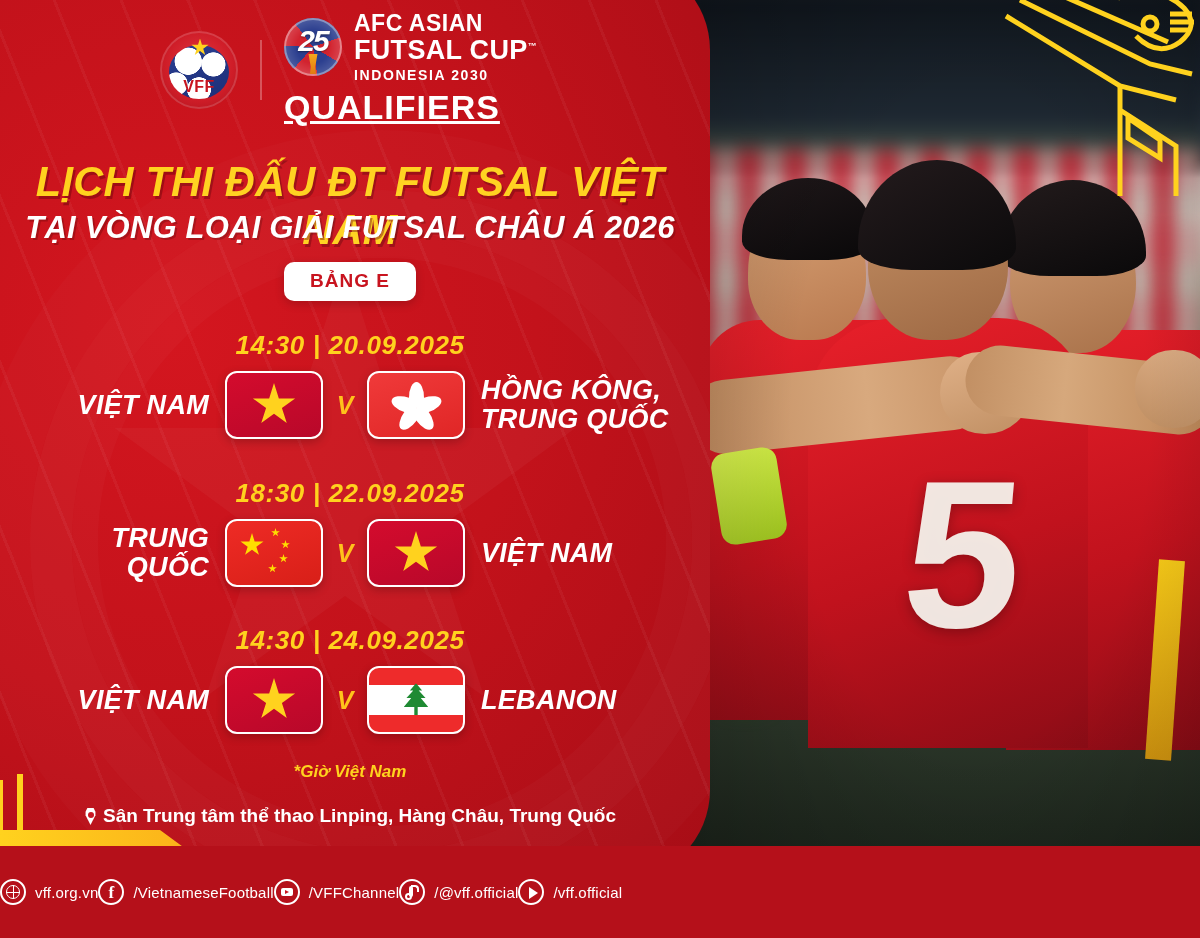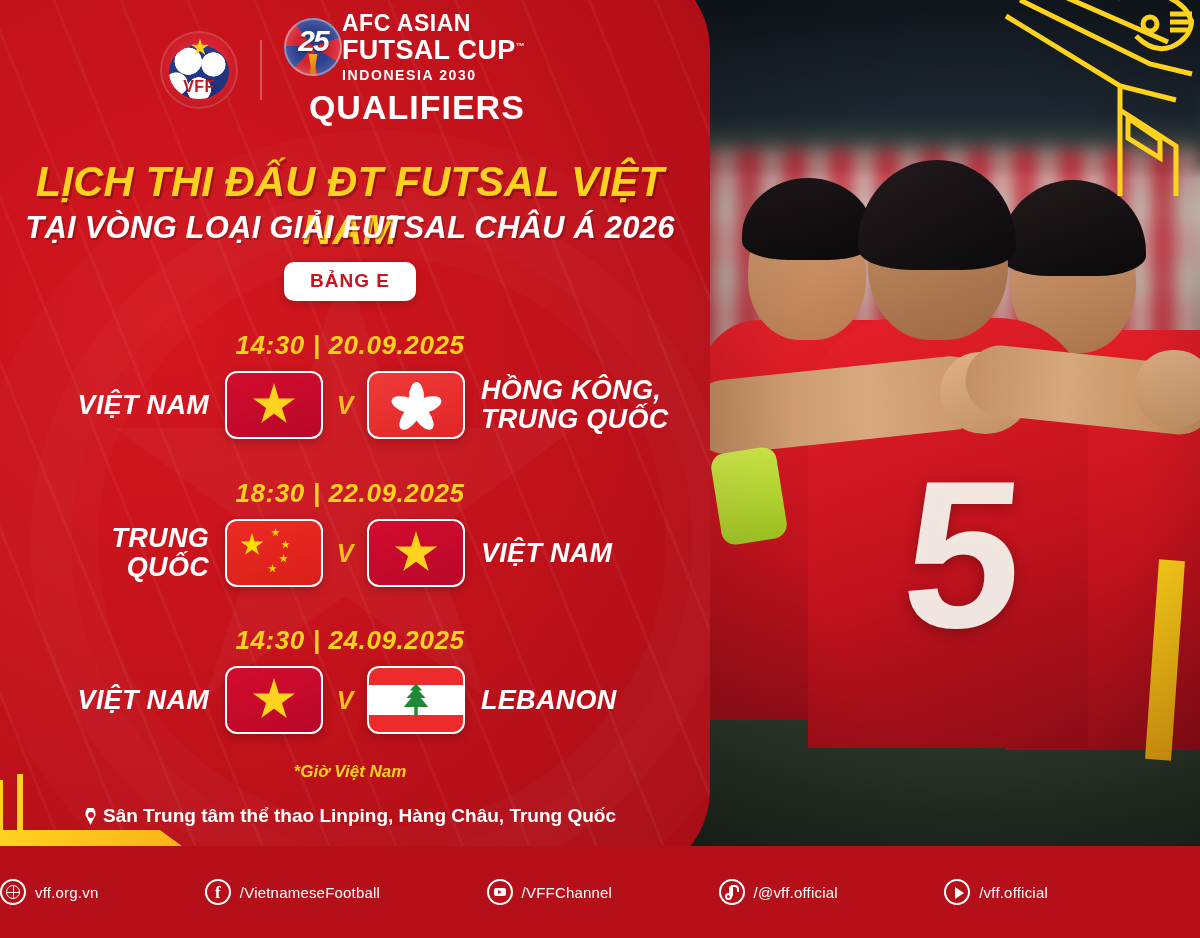--- a/index.html
+++ b/index.html
@@ -154,40 +154,40 @@
       linear-gradient(160deg,#2a3f92,#1d2f78); }
   .vff-star{ position:absolute; left:31px; top:8px; width:18px; height:18px;
     background:#ffd21e;
     clip-path:polygon(50% 0%,61% 35%,98% 35%,68% 57%,79% 91%,50% 70%,21% 91%,32% 57%,2% 35%,39% 35%); }
   .vff-txt{ position:absolute; left:0; right:0; top:47px; text-align:center;
     font-size:16px; font-weight:700; color:#c8141f; letter-spacing:.5px;
     font-family:"Liberation Sans", sans-serif; }
   .logo-div{ width:2px; height:60px; background:rgba(255,255,255,.28); }
 
   .afc{ position:relative; }
-  .afc-top{ display:flex; align-items:center; }
+  .afc-top{ display:flex; align-items:center; gap:12px; }
   .afc-emblem{ width:58px; height:58px; border-radius:50%;
     background:
       conic-gradient(from 20deg,#2c3f8f 0 14%, #d2232f 14% 28%, #2c3f8f 28% 42%,
                      #d2232f 42% 56%, #2c3f8f 56% 70%, #d2232f 70% 84%, #2c3f8f 84% 100%);
     position:relative; overflow:hidden; box-shadow:0 0 0 2px rgba(255,255,255,.35) inset; }
   .afc-emblem i{ position:absolute; inset:0;
     background:radial-gradient(circle at 50% 50%, rgba(255,255,255,.0) 40%, rgba(255,255,255,.18) 75%); }
   .afc-25{ position:absolute; left:0; right:0; top:6px; text-align:center;
     font-size:30px; font-weight:700; font-style:italic; color:#ffffff;
     letter-spacing:-2px; text-shadow:0 1px 2px rgba(0,0,0,.4); }
   .afc-cup{ position:absolute; left:22px; bottom:2px; width:14px; height:20px;
     background:linear-gradient(180deg,#f6a81c,#e07a12); clip-path:polygon(18% 0,82% 0,66% 64%,72% 100%,28% 100%,34% 64%); }
   .afc-words{ line-height:1; }
   .afc-l1{ font-size:23px; font-weight:700; color:#fff; letter-spacing:.5px; }
   .afc-l2{ font-size:27px; font-weight:700; color:#fff; letter-spacing:.3px; margin-top:2px; position:relative; }
   .afc-tm{ font-size:9px; vertical-align:super; }
   .afc-l3{ font-size:14px; font-weight:700; color:#fff; letter-spacing:1.6px; margin-top:4px; }
   .afc-qual{ margin-top:6px; font-size:34px; font-weight:700; color:#fff;
-    letter-spacing:1px; text-align:right; }
+    letter-spacing:1px; text-align:left;text-decoration:underline; }
 
   
   .title1{
     position:absolute; left:0; width:700px; top:158px; text-align:center;
     font-size:42px; font-weight:700; font-style:italic; color:#ffd21e;
     letter-spacing:.2px; text-shadow:2px 3px 0 rgba(120,8,14,.55);
     transform:scaleX(.99);
   }
   .title2{
     position:absolute; left:0; width:700px; top:210px; text-align:center;
@@ -269,21 +269,21 @@
   .lac-bl{ position:absolute; left:-10px; bottom:4px; width:190px; height:160px; }
 
   
   .band{ position:absolute; left:0; bottom:0; width:1200px; height:92px;
     background:#b5101a; }
   .band-edge{ position:absolute; left:0; bottom:86px; width:1200px; height:22px;
     background:linear-gradient(90deg,#ffd21e 0%, #fcb61a 14%, #f68a18 34%, #ef5a18 58%, #f0741a 78%, #ffc61c 100%);
     clip-path:polygon(0 0, 160px 0, 190px 100%, 1200px 100%, 1200px 100%, 0 100%);
   }
   .social{ position:absolute; left:0; bottom:0; width:1048px; height:92px;
-    display:flex; align-items:center; justify-content:space-between; gap:34px; }
+    display:flex; align-items:center; justify-content:flex-start; }
   .soc{ display:flex; align-items:center; gap:9px; }
   .soc-ic{ width:26px; height:26px; border-radius:50%; border:2px solid #fff;
     position:relative; flex:0 0 auto; }
   .soc-tx{ font-size:15px; color:#fff; font-weight:400; letter-spacing:.2px; }
 
   .ic-globe::before{ content:""; position:absolute; inset:4px; border:1.6px solid #fff; border-radius:50%; }
   .ic-globe::after{ content:""; position:absolute; left:11px; top:4px; width:0; height:14px;
     border-left:1.6px solid #fff;
     box-shadow:0 0 0 0 #fff; }
   .ic-globe i{ position:absolute; left:4px; top:10.5px; width:14px; height:0; border-top:1.6px solid #fff; }

